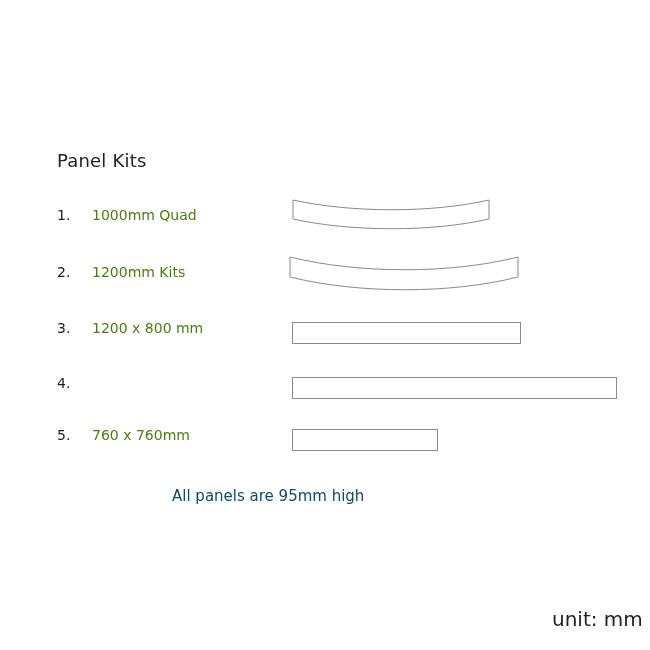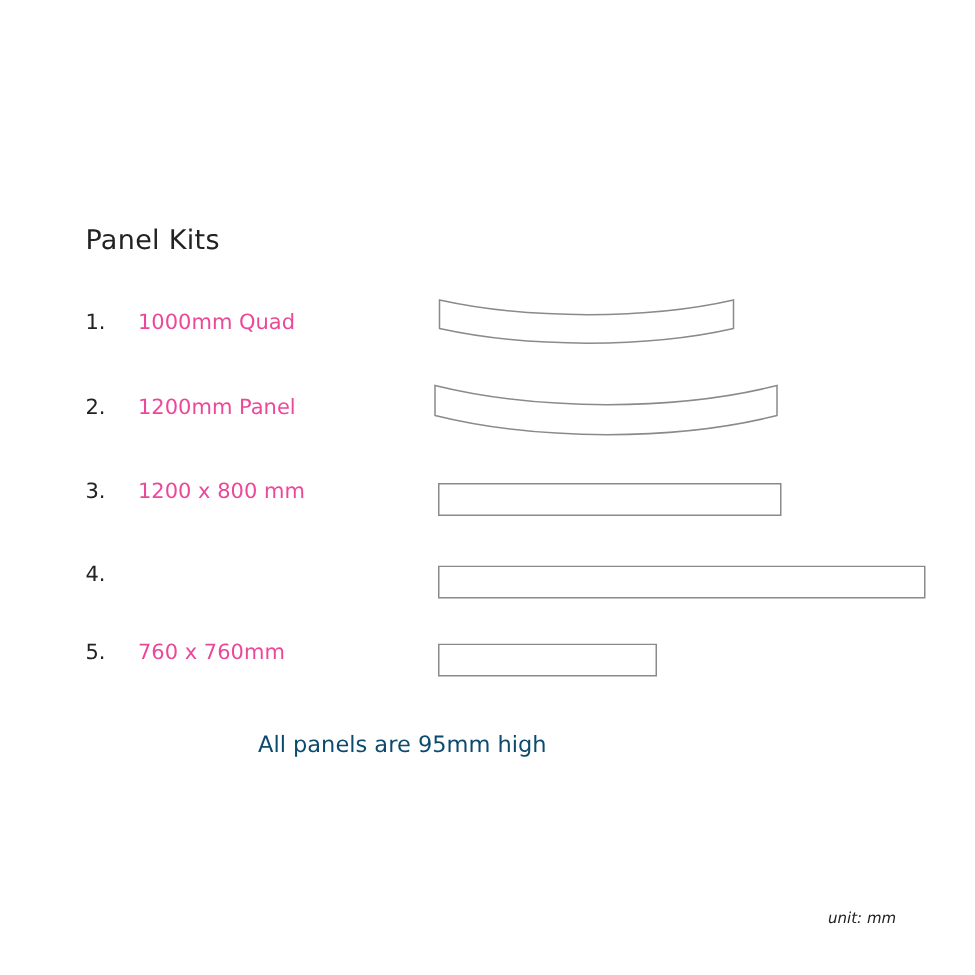--- a/index.html
+++ b/index.html
@@ -42,21 +42,21 @@
     top: 0;
     width: 26px;
     font-size: 14px;
     color: #222;
   }
   .row-label {
     position: absolute;
     left: 92px;
     top: 0;
     font-size: 14px;
-    color: #ec4899;
+    color: #4d7c0f;
     white-space: nowrap;
     text-align: center;
   }
   .shape-wrap {
     position: absolute;
     top: -8px;
   }
   .shape-wrap svg {
     display: block;
   }
@@ -64,23 +64,22 @@
     position: absolute;
     left: 172px;
     top: 487px;
     font-size: 15px;
     color: #0c4a6e;
   }
   .unit {
     position: absolute;
     left: 552px;
     top: 607px;
-    font-size: 10px;
+    font-size: 20px;
     color: #222;
-    font-style: italic;
   }
 </style>
 </head>
 <body>
 
 <div class="page">
 
   <div class="title">Panel Kits</div>
 
   <div class="row" style="top:207px;">
@@ -88,21 +87,21 @@
     <div class="row-label">1000mm Quad</div>
     <div class="shape-wrap" style="left:292px;">
       <svg width="200" height="40" viewBox="0 0 200 40">
         <path d="M1,1 C60,14 140,14 197,1 L197,20 C140,33 60,33 1,20 Z" fill="#ffffff" stroke="#8a8a8a" stroke-width="1"></path>
       </svg>
     </div>
   </div>
 
   <div class="row" style="top:264px;">
     <div class="row-num">2.</div>
-    <div class="row-label">1200mm Panel</div>
+    <div class="row-label">1200mm Kits</div>
     <div class="shape-wrap" style="left:289px;">
       <svg width="232" height="44" viewBox="0 0 232 44">
         <path d="M1,1 C70,18 162,18 229,1 L229,21 C162,38 70,38 1,21 Z" fill="#ffffff" stroke="#8a8a8a" stroke-width="1"></path>
       </svg>
     </div>
   </div>
 
   <div class="row" style="top:320px;">
     <div class="row-num">3.</div>
     <div class="row-label">1200 x 800 mm</div>

